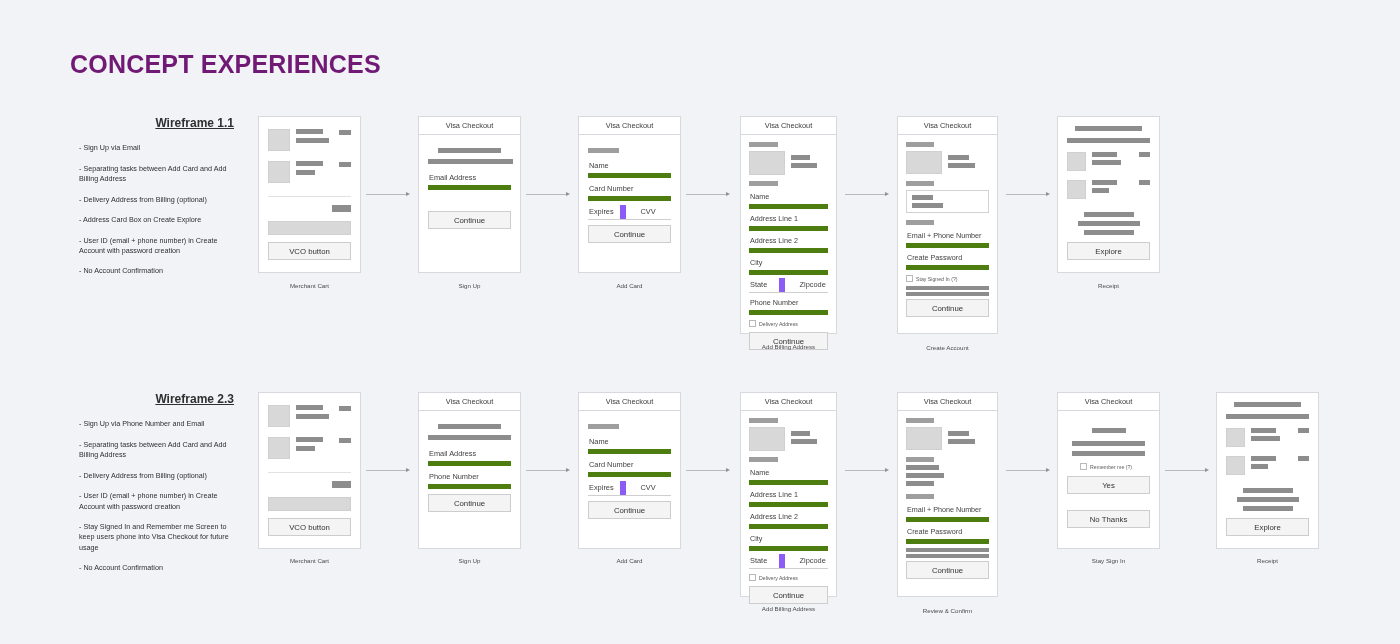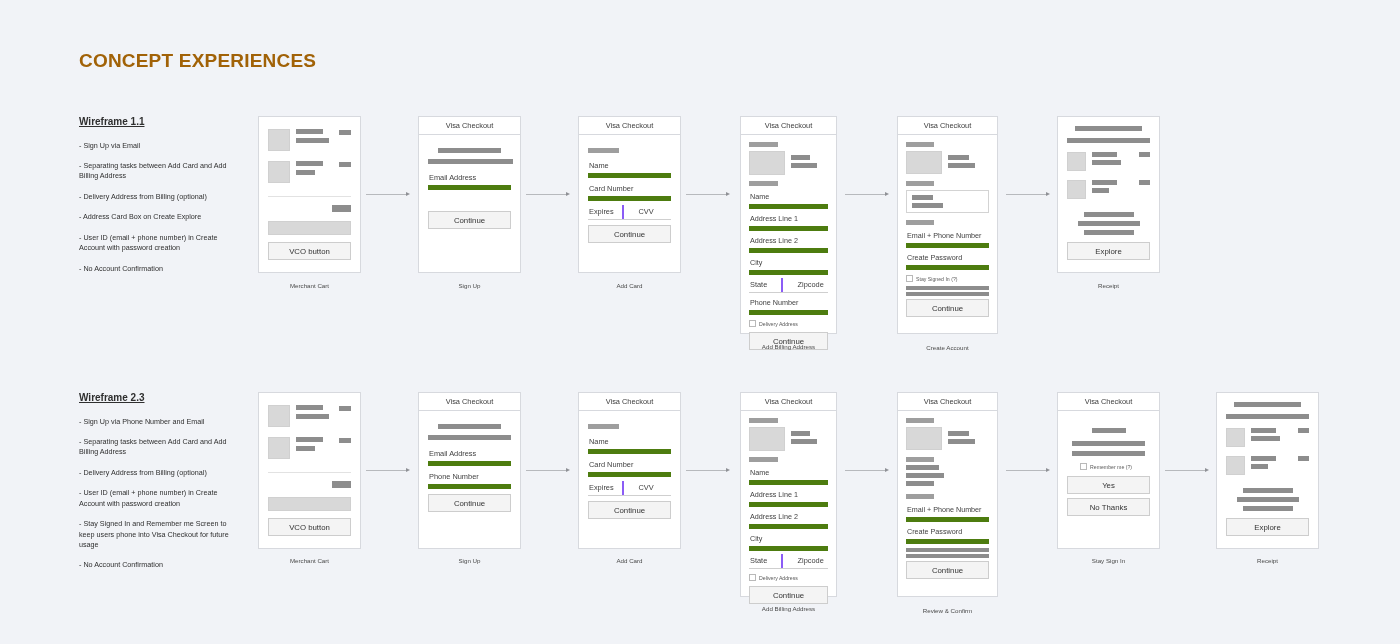--- a/index.html
+++ b/index.html
@@ -5,47 +5,47 @@
   html,body{margin:0;padding:0;}
   body{
     width:1400px;height:644px;
     background:#f1f3f7;
     font-family:"Liberation Sans", sans-serif;
     color:#3b3b3b;
     overflow:hidden;
     position:relative;
   }
   .page-title{
-    position:absolute;left:79px;top:50px;
-    font-size:19px;font-weight:700;letter-spacing:.2px;color:#a16207;
+    position:absolute;left:70px;top:50px;
+    font-size:25px;font-weight:700;letter-spacing:.2px;color:#701a75;
   }
   
   .notes{position:absolute;width:155px;font-size:7.2px;line-height:1.45;color:#2f2f2f;}
-  .notes .nt-title{font-size:10px;font-weight:700;text-decoration:underline;margin-bottom:11px;}
+  .notes .nt-title{font-size:12px;font-weight:700;text-decoration:underline;margin-bottom:11px;text-align:right;}
   .notes .nt-item{margin-bottom:10px;}
   .screen{position:absolute;background:#ffffff;border:1px solid #d7d9de;box-sizing:border-box;}
   .sc-head{
     height:17px;border-bottom:1px solid #d7d9de;
     display:flex;align-items:center;justify-content:center;
     font-size:7.4px;color:#3b3b3b;
   }
   .sc-body{position:relative;padding:9px 9px 0 9px;}
   .caption{position:absolute;width:100%;text-align:center;font-size:6.2px;color:#4a4a4a;}
   
   .bar{background:#8d8d8d;height:5px;border-radius:0;}
   .bar-l{background:#9e9e9e;}
   .box{background:#d8d8d8;border:1px solid #d0d0d0;}
   .field{
     border-bottom:5px solid #4d7c0f;font-size:7.4px;color:#3e3e3e;
     padding:2px 0 3px 1px;
   }
   .field.small{font-size:7.2px;}
   .split{display:flex;border-bottom:1px solid #cfcfcf;align-items:flex-end;}
   .split .half{font-size:7.4px;color:#3e3e3e;padding:2px 0 3px 1px;flex:1;}
-  .split .half.right{border-left:2px solid #8b5cf6;padding-left:15px;}
+  .split .half.right{border-left:6px solid #8b5cf6;padding-left:15px;}
   .btn{
     border:1px solid #cdcdcd;background:#f4f4f4;
     text-align:center;font-size:7.8px;color:#333;
     padding:3.5px 0;
   }
   .chk{display:flex;align-items:center;gap:3px;font-size:5.2px;color:#5a5a5a;padding:2px 0;}
   .chk .cbox{width:5px;height:5px;border:1px solid #b9b9b9;background:#fff;display:block;}
   .hr{height:1px;background:#e2e2e2;}
   
   .arrow{position:absolute;height:8px;}
@@ -383,21 +383,21 @@
   <div class="sc-head">Visa Checkout</div>
   <div class="sc-body">
     <div class="bar" style="width:34px;margin:8px auto 0 auto;"></div>
     <div class="bar" style="width:73px;margin:8px auto 0 auto;"></div>
     <div class="bar" style="width:73px;margin:5px auto 0 auto;"></div>
     <div class="chk" style="margin:5px 0 0 13px;">
       <span class="cbox"></span>
       <span>Remember me (?)</span>
     </div>
     <div class="btn" style="margin-top:4px;">Yes</div>
-    <div class="btn" style="margin-top:4px;">No Thanks</div>
+    <div class="btn" style="margin-top:16px;">No Thanks</div>
   </div>
 </div>
 <div class="caption" style="left:1057px;top:557px;width:103px;">Stay Sign In</div>
 
 <div class="arrow" style="left:1165px;top:466px;width:44px;">
   <div class="ln"></div>
     <div class="hd"></div>
 </div>
 
 <div class="screen" style="left:1216px;top:392px;width:103px;height:157px;">

